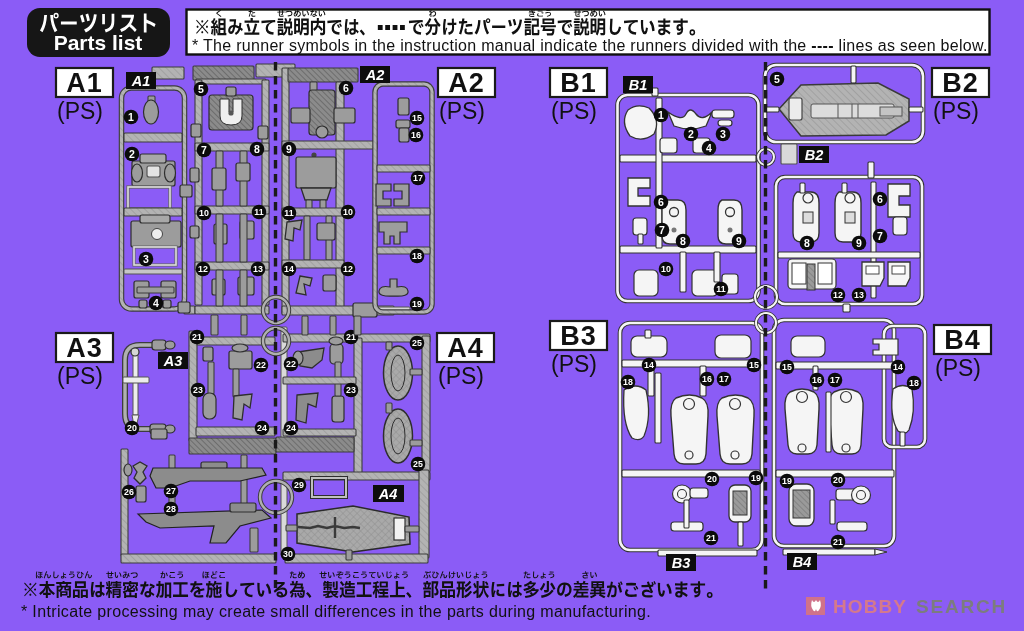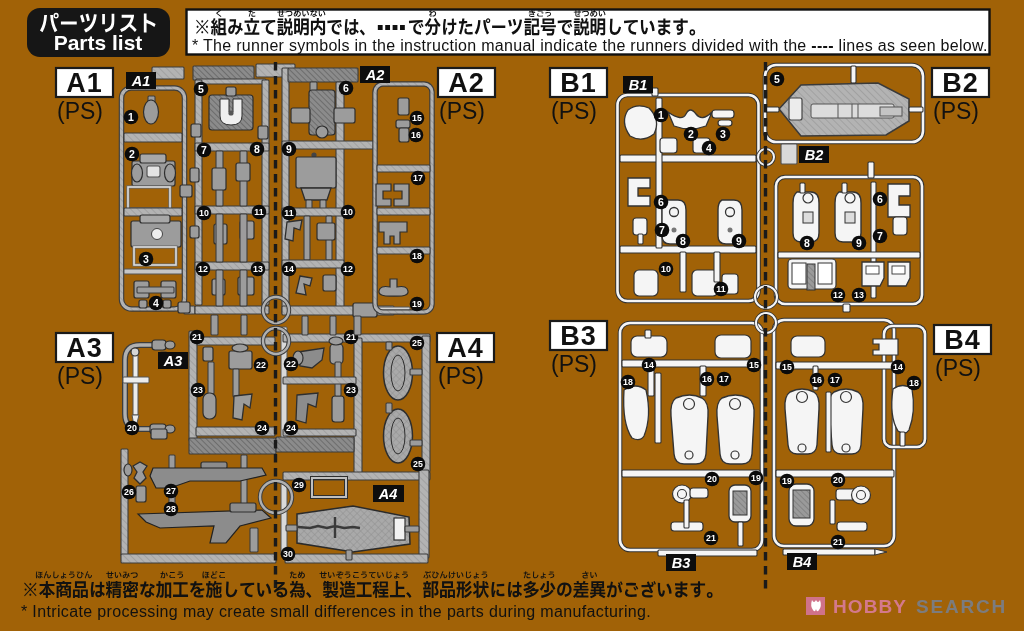--- a/index.html
+++ b/index.html
@@ -1,14 +1,14 @@
 <!DOCTYPE html>
 <html><head><meta charset="utf-8"><style>
 html,body{margin:0;padding:0;background:#fff;}
-#pg{position:relative;width:1024px;height:631px;background:#a16207;overflow:hidden;}
+#pg{position:relative;width:1024px;height:631px;background:#8b5cf6;overflow:hidden;}
 text{font-family:"Liberation Sans",sans-serif;}
 </style></head><body>
 <div id="pg">
 <svg width="1024" height="631" viewBox="0 0 1024 631">
 <defs>
 <pattern id="ht" width="5" height="5" patternUnits="userSpaceOnUse" patternTransform="rotate(45)">
 <rect width="5" height="5" fill="#b3b3b3"></rect>
           <line x1="0" y1="0" x2="5" y2="0" stroke="#989898" stroke-width="1.3"></line>
 </pattern>
 <pattern id="hc" width="5" height="5" patternUnits="userSpaceOnUse" patternTransform="rotate(45)">

